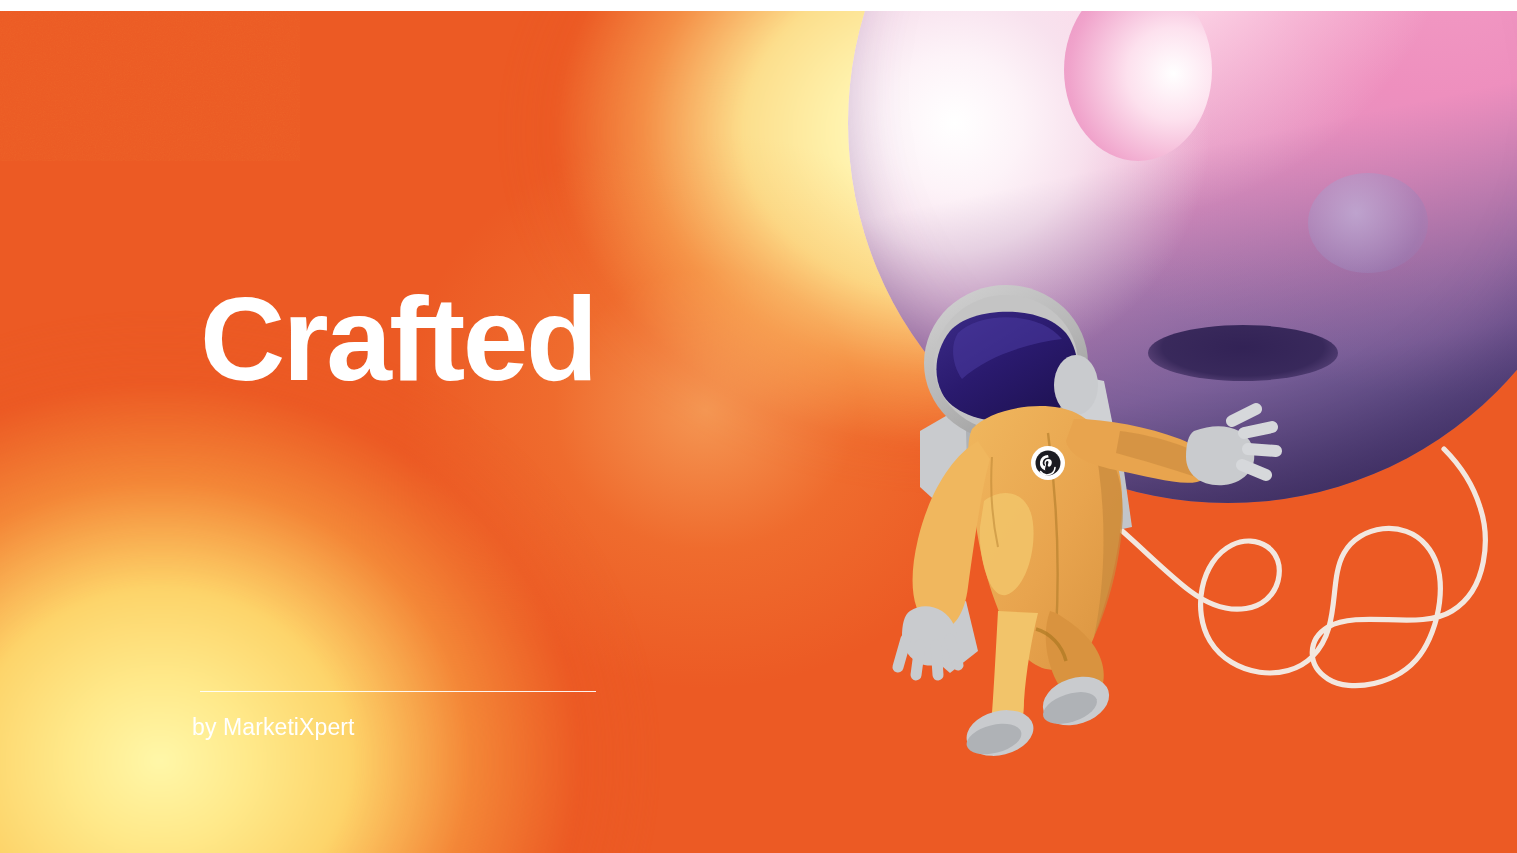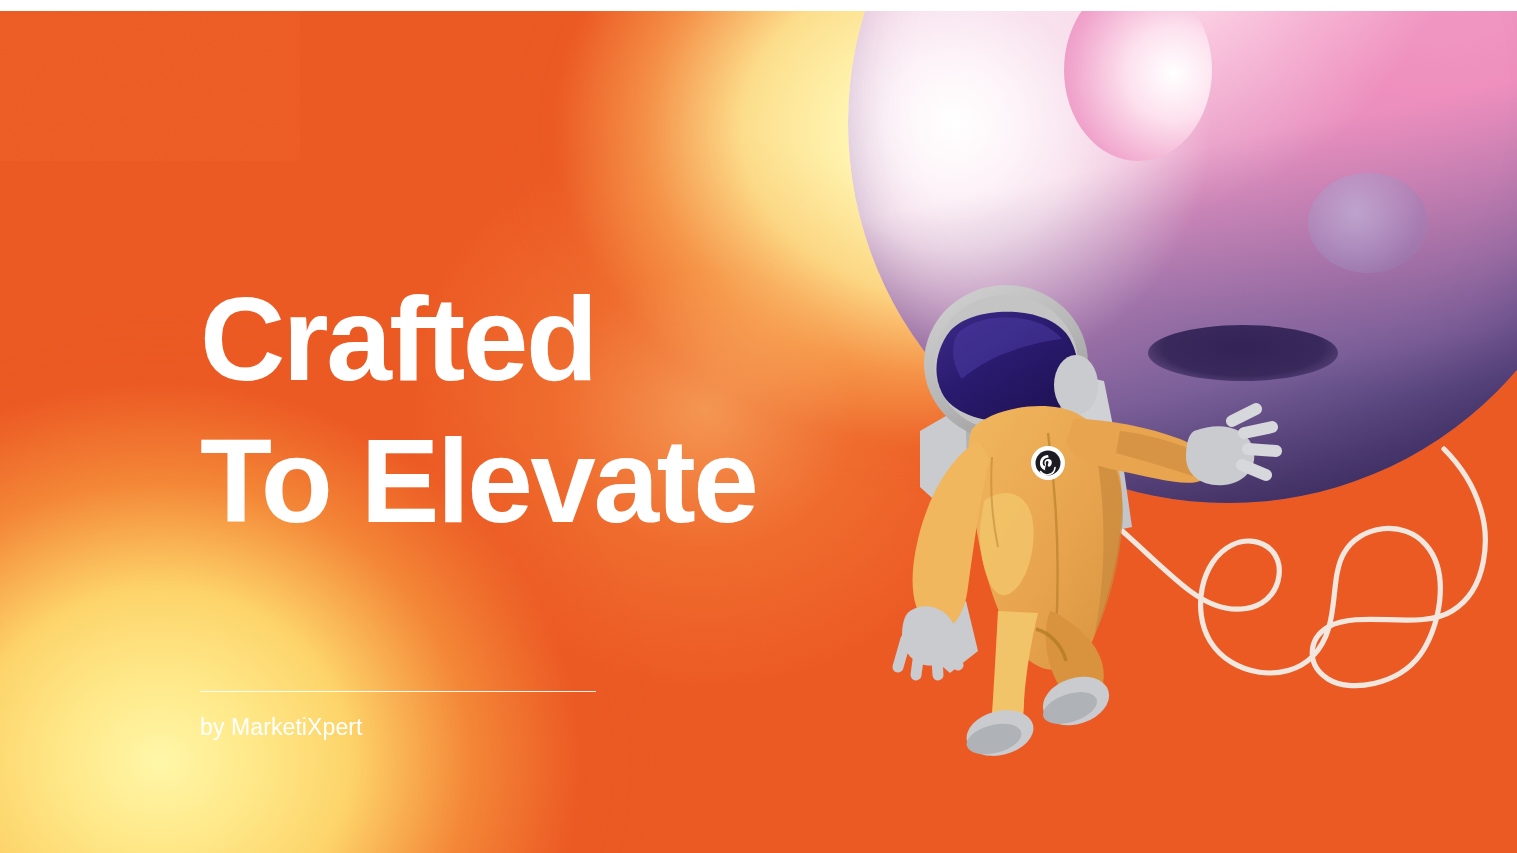--- a/index.html
+++ b/index.html
@@ -127,21 +127,21 @@
     position: absolute;
     left: 200px;
     top: 680px;
     width: 396px;
     height: 1px;
     background: rgba(255,255,255,.92);
     z-index: 6;
   }
   .byline {
     position: absolute;
-    left: 200px;
+    left: 192px;
     top: 703px;
     z-index: 6;
     color: #FFFFFF;
     font-size: 23px;
     letter-spacing: .1px;
     white-space: nowrap;
   }
 
   
   .astronaut {
@@ -177,21 +177,20 @@
     <div class="planet-shadow-bottom"></div>
 
     <div class="crater c3"></div>
 
     <div class="crater c5"></div>
     <div class="crater c6"></div>
   </div>
 
   <h1 class="headline">
     <span class="line">Crafted</span>
-    <span class="line">To Elevate</span>
   </h1>
 
   <div class="rule"></div>
   <div class="byline">by MarketiXpert</div>
 
   <svg class="tether" viewBox="0 0 470 300">
     <path d="M -10 40
              C 40 60, 90 120, 130 150
              C 170 180, 210 170, 218 140
              C 226 108, 196 92, 172 104

